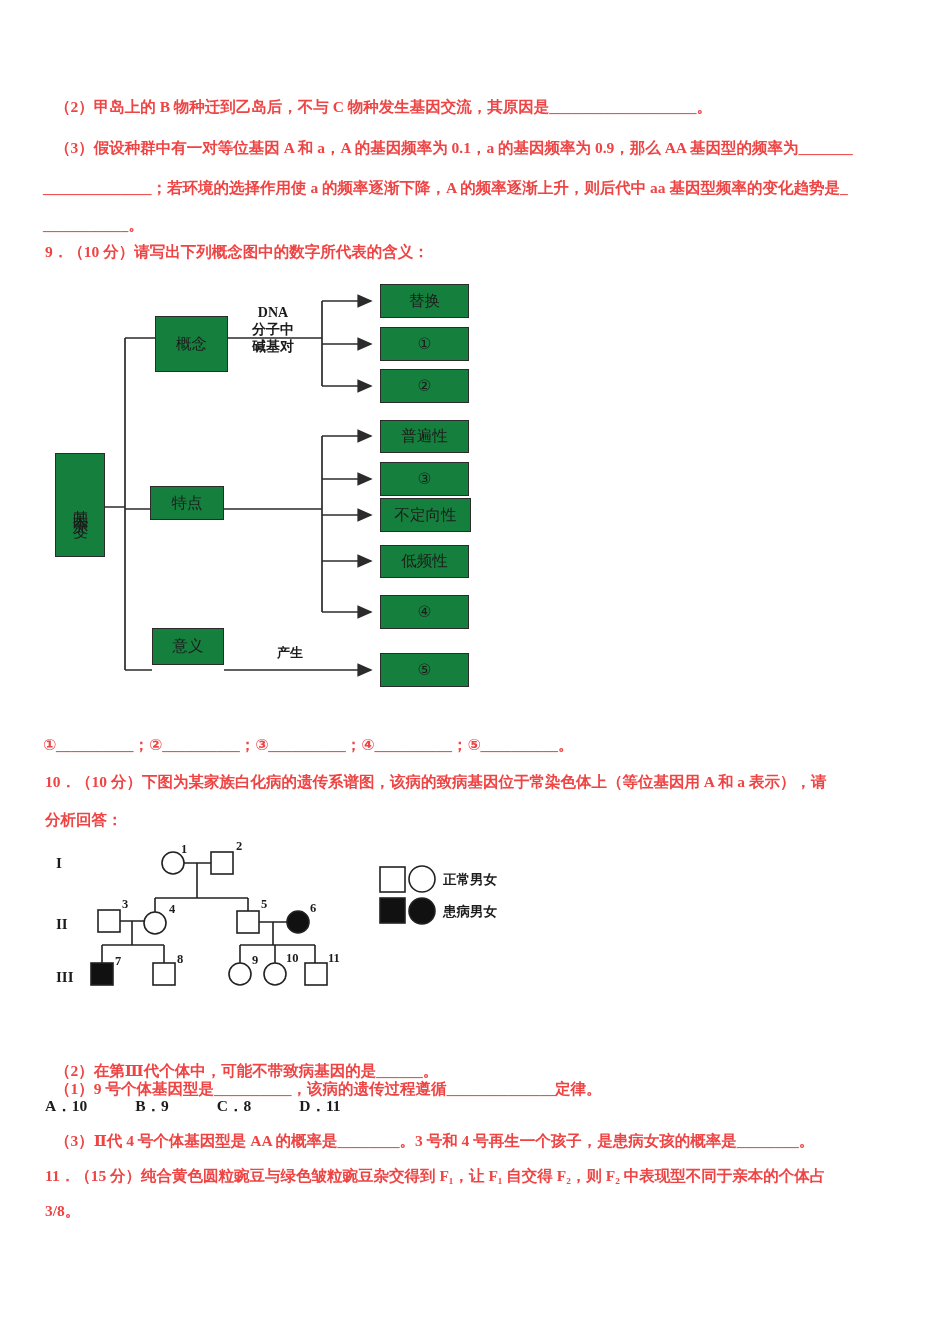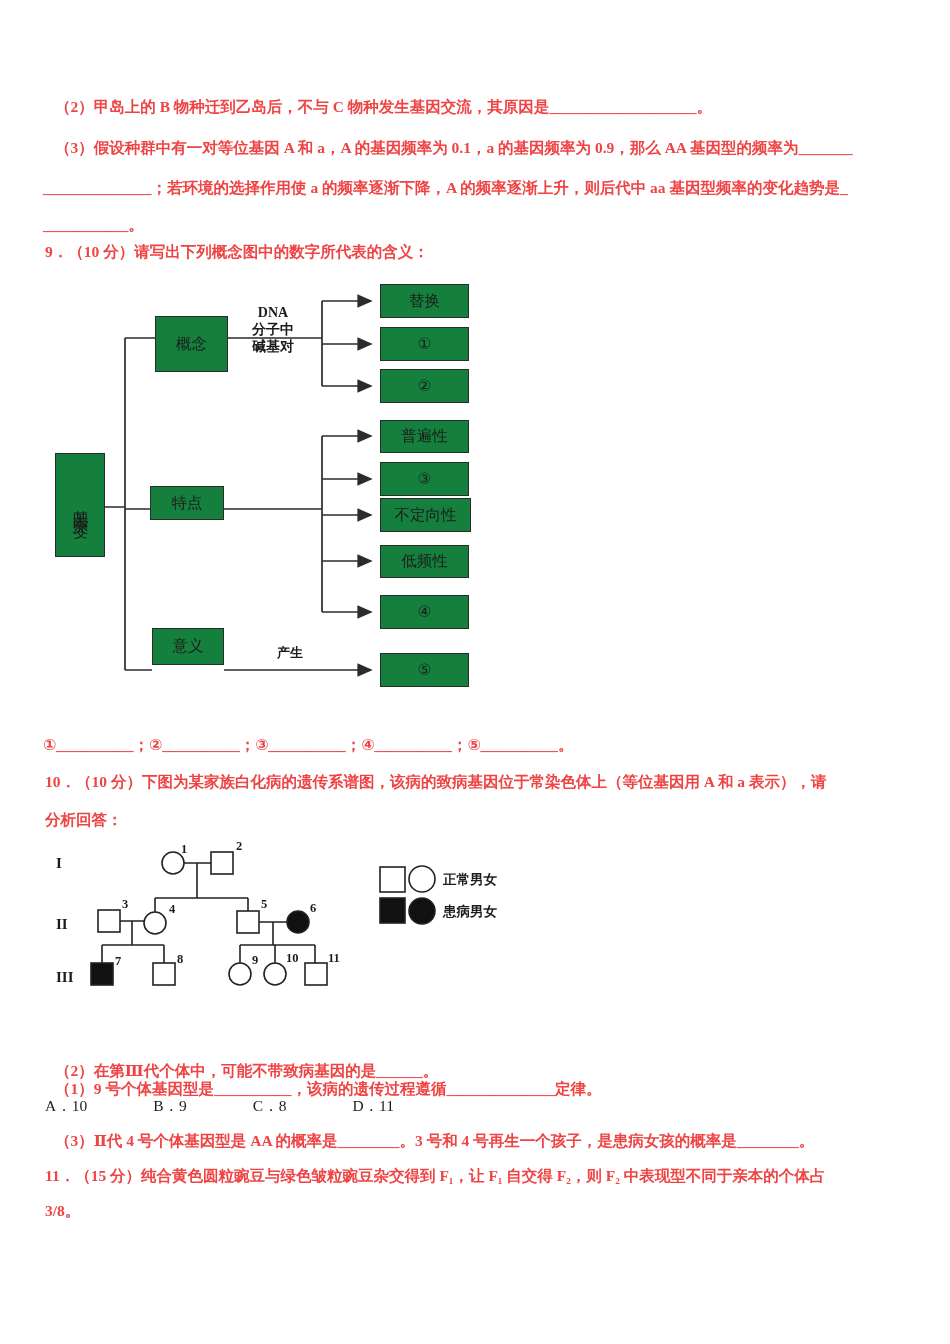--- a/index.html
+++ b/index.html
@@ -6,21 +6,21 @@
   body{
     width:950px;height:1344px;background:#ffffff;position:relative;overflow:hidden;
     font-family:"Liberation Serif","DejaVu Serif","DejaVu Sans",serif;
     color:#1c1c1c;
   }
   .line{
     position:absolute;white-space:nowrap;font-weight:700;
     font-size:15.5px;line-height:20px;color:#ef4444;
   }
   .options{
-    position:absolute;display:flex;gap:66px;font-weight:400;
+    position:absolute;display:flex;gap:48px;font-weight:700;
     font-size:15.5px;line-height:20px;color:#1c1c1c;
   }
   
   .cm{position:absolute;left:40px;top:280px;width:460px;height:435px;}
   .cm svg{position:absolute;left:0;top:0;}
   .cmbox{
     position:absolute;display:flex;align-items:center;justify-content:center;
     border:1.8px solid #2b2b2b;background:#15803d;box-sizing:border-box;
     font-weight:400;font-size:15.5px;color:#1c1c1c;
   }

